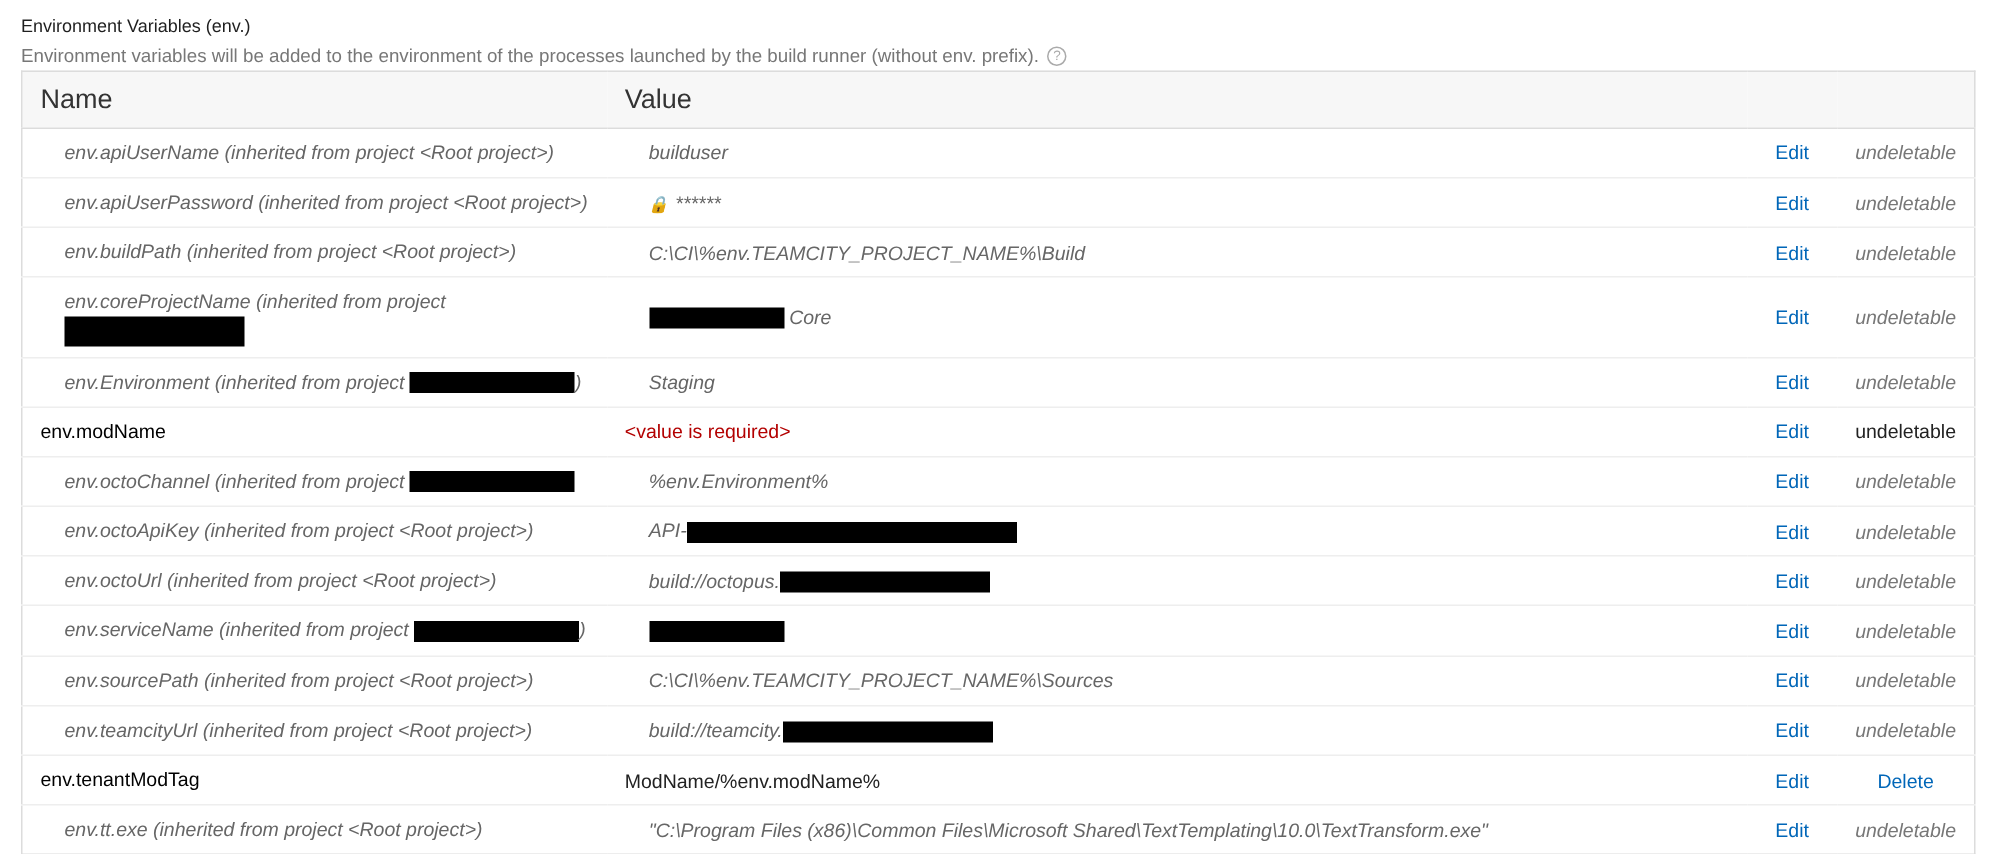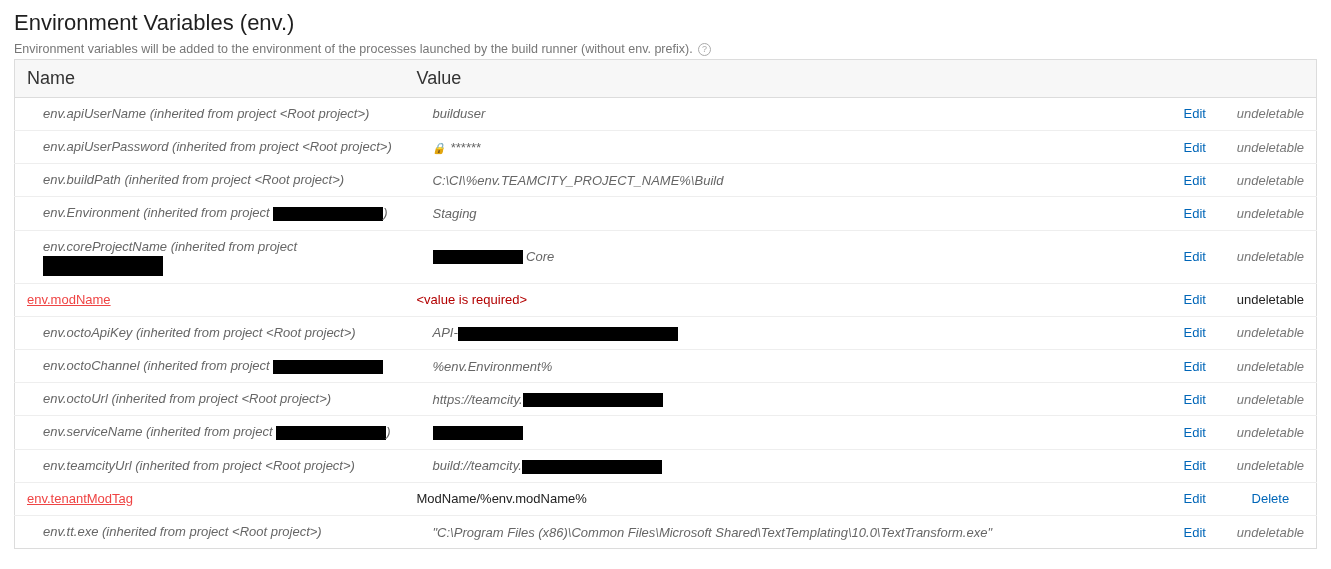--- a/index.html
+++ b/index.html
@@ -4,21 +4,21 @@
   <style>
     * { box-sizing: border-box; margin: 0; padding: 0; }
     body {
       font-family: "Segoe UI", Arial, sans-serif;
       font-size: 13px;
       color: #333;
       background: #fff;
       padding: 10px 14px;
     }
     .section-title {
-      font-size: 22px;
+      font-size: 12px;
       font-weight: 400;
       color: #1f1f1f;
       margin-bottom: 4px;
     }
     .section-desc {
       font-size: 12.5px;
       color: #777;
       line-height: 1.5;
     }
     .help-icon {
@@ -57,21 +57,21 @@
     tbody tr:last-child td { border-bottom: none; }
     .col-name { width: 390px; }
     .col-value { }
     .col-edit { width: 60px; text-align: center; }
     .col-del  { width: 90px; text-align: center; }
     .inherited {
       font-style: italic;
       color: #666;
       padding-left: 28px;
     }
-    .normal-name { color: #ef4444; text-decoration: underline; }
+    .normal-name { color: #000000; }
     .value-required {
       color: #b30000;
       text-align: right;
     }
     .redact {
       display: inline-block;
       background: #000;
       height: 14px;
       vertical-align: middle;
     }
@@ -137,70 +137,78 @@
       </tr>
       <tr>
         <td class="col-name inherited">
           <div class="name-wrap"><span>env.buildPath</span><span> (inherited from project &lt;Root project&gt;)</span></div>
         </td>
         <td class="col-value inherited"><span>C:\CI\%env.TEAMCITY_PROJECT_NAME%\Build</span></td>
         <td class="col-edit"><span class="link">Edit</span></td>
         <td class="col-del"><span class="undeletable">undeletable</span></td>
       </tr>
       <tr>
-        <td class="col-name inherited">
-          <div class="name-wrap"><span>env.Environment</span><span> (inherited from project </span><span class="redact redact-w110"></span><span>)</span></div>
-        </td>
-        <td class="col-value inherited"><span>Staging</span></td>
-        <td class="col-edit"><span class="link">Edit</span></td>
-        <td class="col-del"><span class="undeletable">undeletable</span></td>
-      </tr>
-      <tr>
         <td class="col-name inherited"><div class="name-wrap"><span>env.coreProjectName</span><span> (inherited from project </span></div><span class="redact redact-w120 redact-blk"></span></td>
         <td class="col-value inherited"><span class="redact redact-w90"></span><span> Core</span></td>
         <td class="col-edit"><span class="link">Edit</span></td>
         <td class="col-del"><span class="undeletable">undeletable</span></td>
       </tr>
       <tr>
+        <td class="col-name inherited">
+          <div class="name-wrap"><span>env.Environment</span><span> (inherited from project </span><span class="redact redact-w110"></span><span>)</span></div>
+        </td>
+        <td class="col-value inherited"><span>Staging</span></td>
+        <td class="col-edit"><span class="link">Edit</span></td>
+        <td class="col-del"><span class="undeletable">undeletable</span></td>
+      </tr>
+      <tr>
         <td class="col-name">
           <div class="name-wrap"><span class="normal-name">env.modName</span></div>
         </td>
         <td class="col-value"><span class="value-required">&lt;value is required&gt;</span></td>
         <td class="col-edit"><span class="link">Edit</span></td>
         <td class="col-del"><span class="undeletable nonitalic" style="font-style: normal; color: rgb(34, 34, 34);">undeletable</span></td>
       </tr>
       <tr>
         <td class="col-name inherited">
+          <div class="name-wrap"><span>env.octoChannel</span><span> (inherited from project </span><span class="redact redact-w110"></span></div>
+        </td>
+        <td class="col-value inherited"><span>%env.Environment%</span></td>
+        <td class="col-edit"><span class="link">Edit</span></td>
+        <td class="col-del"><span class="undeletable">undeletable</span></td>
+      </tr>
+      <tr>
+        <td class="col-name inherited">
           <div class="name-wrap"><span>env.octoApiKey</span><span> (inherited from project &lt;Root project&gt;)</span></div>
         </td>
         <td class="col-value inherited"><span>API-</span><span class="redact redact-w220"></span></td>
         <td class="col-edit"><span class="link">Edit</span></td>
         <td class="col-del"><span class="undeletable">undeletable</span></td>
       </tr>
       <tr>
         <td class="col-name inherited">
-          <div class="name-wrap"><span>env.octoChannel</span><span> (inherited from project </span><span class="redact redact-w110"></span></div>
-        </td>
-        <td class="col-value inherited"><span>%env.Environment%</span></td>
-        <td class="col-edit"><span class="link">Edit</span></td>
-        <td class="col-del"><span class="undeletable">undeletable</span></td>
-      </tr>
-      <tr>
-        <td class="col-name inherited">
           <div class="name-wrap"><span>env.octoUrl</span><span> (inherited from project &lt;Root project&gt;)</span></div>
         </td>
-        <td class="col-value inherited"><span>https://teamcity.</span><span class="redact redact-w140"></span></td>
+        <td class="col-value inherited"><span>build://octopus.</span><span class="redact redact-w140"></span></td>
         <td class="col-edit"><span class="link">Edit</span></td>
         <td class="col-del"><span class="undeletable">undeletable</span></td>
       </tr>
       <tr>
         <td class="col-name inherited">
           <div class="name-wrap"><span>env.serviceName</span><span> (inherited from project </span><span class="redact redact-w110"></span><span>)</span></div>
         </td>
         <td class="col-value inherited"><span class="redact redact-w90"></span></td>
+        <td class="col-edit"><span class="link">Edit</span></td>
+        <td class="col-del"><span class="undeletable">undeletable</span></td>
+      </tr>
+      <tr>
+        <td class="col-name inherited">
+          <div class="name-wrap"><span>env.sourcePath</span><span> (inherited from project &lt;Root project&gt;)</span></div>
+        </td>
+        <td class="col-value inherited"><span>C:\CI\%env.TEAMCITY_PROJECT_NAME%\Sources</span></td>
         <td class="col-edit"><span class="link">Edit</span></td>
         <td class="col-del"><span class="undeletable">undeletable</span></td>
       </tr>
       <tr>
         <td class="col-name inherited">
           <div class="name-wrap"><span>env.teamcityUrl</span><span> (inherited from project &lt;Root project&gt;)</span></div>
         </td>
         <td class="col-value inherited"><span>build://teamcity.</span><span class="redact redact-w140"></span></td>
         <td class="col-edit"><span class="link">Edit</span></td>
         <td class="col-del"><span class="undeletable">undeletable</span></td>

